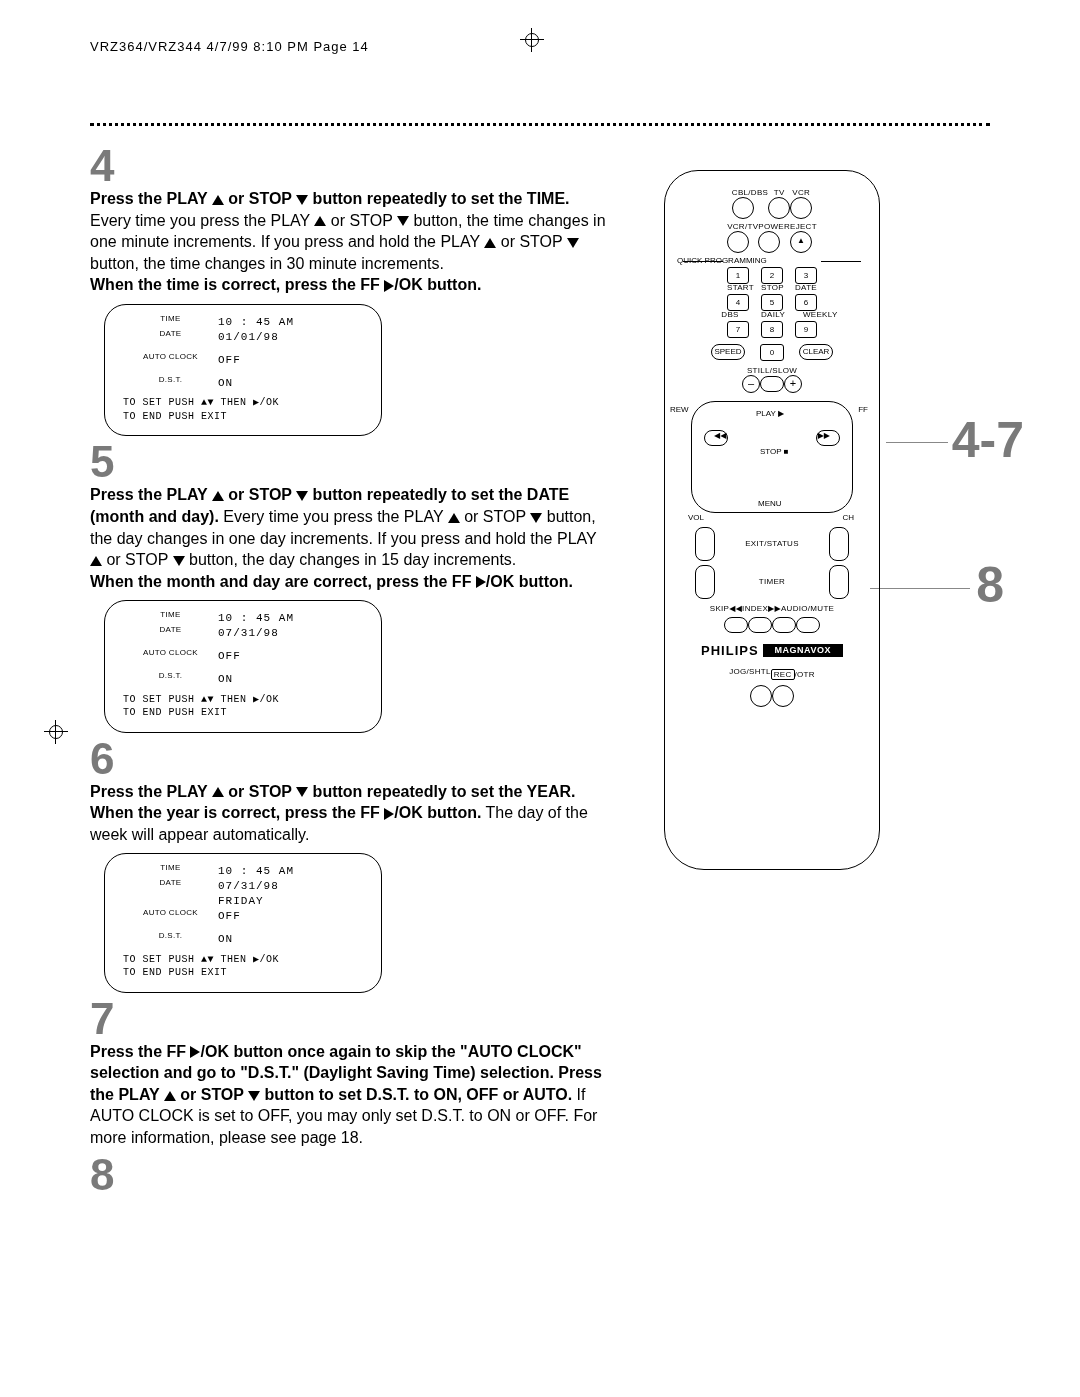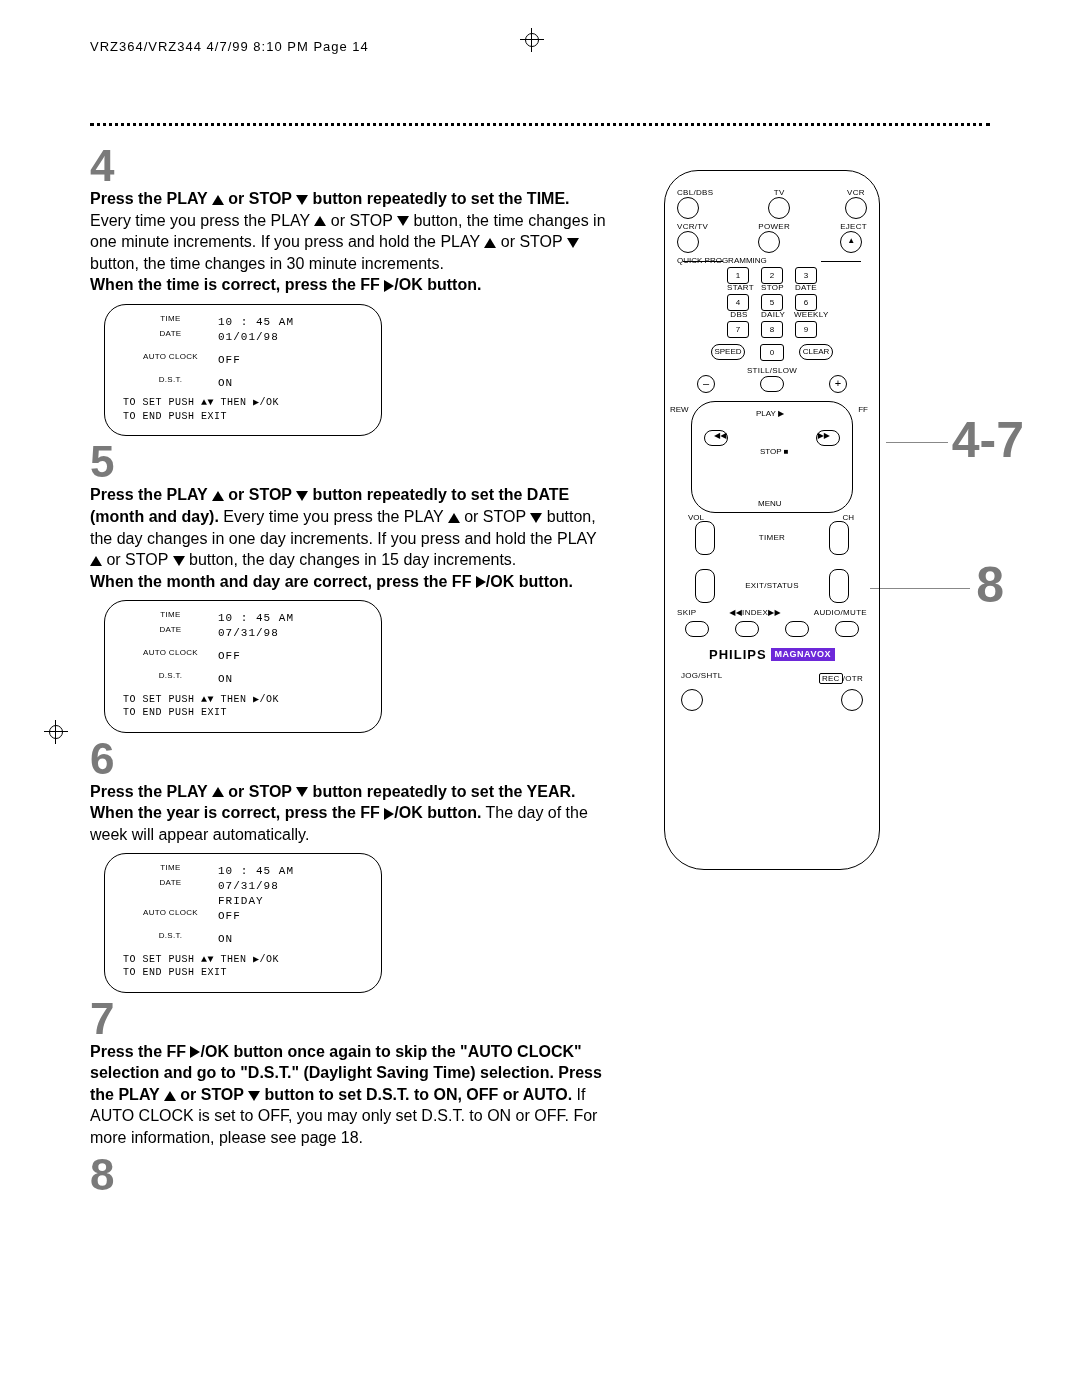--- a/index.html
+++ b/index.html
@@ -22,36 +22,36 @@
 .tri{display:inline-block;width:0;height:0;vertical-align:middle}
 .tri.up{border-left:6px solid transparent;border-right:6px solid transparent;border-bottom:10px solid #000}
 .tri.dn{border-left:6px solid transparent;border-right:6px solid transparent;border-top:10px solid #000}
 .tri.rt{border-top:6px solid transparent;border-bottom:6px solid transparent;border-left:10px solid #000}
 .osd{border:1.5px solid #000;border-radius:22px;width:240px;padding:10px 18px 12px 18px;margin:8px 0 2px 14px;font:11px/1.35 "Courier New",monospace;letter-spacing:1px}
 .osd .row{display:flex}
 .osd .lab{width:95px}
 .osd .ft{font-size:10px;letter-spacing:0.5px;margin-top:6px}
 
 .remote{position:relative;width:216px;height:700px;margin:0 auto 0 24px;border:1.5px solid #000;border-radius:34px 34px 40px 40px;padding:18px 12px 16px 12px;box-sizing:border-box}
-.rowc{display:flex;justify-content:space-between;align-items:center;margin-bottom:4px}
+.rowc{display:flex;justify-content:center;align-items:center;margin-bottom:4px}
 .lab{font:8px/1 Arial;text-align:center;letter-spacing:0.3px}
 .circ{width:20px;height:20px;border:1.2px solid #000;border-radius:50%}
 .sq{width:20px;height:15px;border:1.2px solid #000;border-radius:3px;font:8px/15px Arial;text-align:center}
 .grid3{display:grid;grid-template-columns:repeat(3,22px);gap:4px 12px;justify-content:center;margin:2px 0}
 .qp{font:8px/1 Arial;text-align:left;margin:4px 0 2px 0;position:relative}
 .qp::before,.qp::after{content:"";position:absolute;top:4px;width:40px;border-top:1px solid #000}
 .qp::before{left:6px}.qp::after{right:6px}
 .pill{border:1px solid #000;border-radius:9px;height:14px;font:8px/14px Arial;text-align:center}
 .navpad{position:relative;width:160px;height:110px;margin:8px auto;border:1.5px solid #000;border-radius:24px}
 .navpad .t{position:absolute;font:8px/1 Arial}
 .oval{display:inline-block;border:1px solid #000;border-radius:8px;width:22px;height:14px}
 .bigcallout{position:absolute;font:700 50px/1 Arial;color:#7a7a7a}
 .brand{text-align:center;margin:8px 0 4px 0}
 .brand .p{font:700 13px/1 Arial;letter-spacing:1px}
-.brand .m{display:inline-block;background:#6d28d9;color:#fff;font:700 9px/1 Arial;padding:2px 4px;margin-left:4px;vertical-align:2px;letter-spacing:0.5px}
+.brand .m{display:inline-block;background:#000000;color:#fff;font:700 9px/1 Arial;padding:2px 12px;margin-left:4px;vertical-align:2px;letter-spacing:0.5px}
 .jog{width:150px;height:150px;border:1.5px solid #000;border-radius:50%;margin:6px auto 0 auto;position:relative;background:repeating-conic-gradient(#fff 0 6deg,#f2f2f2 6deg 8deg)}
 .jog .inner{position:absolute;inset:28px;border:1.2px solid #000;border-radius:50%;background:#fff}
 .jog .inner::after{content:"";position:absolute;left:calc(50% - 6px);top:6px;width:12px;height:12px;border:1px solid #000;border-radius:50%}
 .small{font:8px/1 Arial}
 .cablink{position:absolute;border-top:1.4px solid #888}
 </style>
 </head>
 <body>
 
 <div class="page">
@@ -205,21 +205,21 @@
         <div class="grid3" style="gap:0 12px;margin-top:-2px">
             <div class="lab">START</div>
             <div class="lab">STOP</div>
             <div class="lab">DATE</div>
           </div>
         <div class="grid3">
           <div class="sq">4</div>
           <div class="sq">5</div>
           <div class="sq">6</div>
         </div>
-        <div class="grid3" style="gap:0 11px;margin-top:-2px">
+        <div class="grid3" style="gap:0 20px;margin-top:-2px">
             <div class="lab">DBS</div>
             <div class="lab">DAILY</div>
             <div class="lab">WEEKLY</div>
           </div>
         <div class="grid3">
           <div class="sq">7</div>
           <div class="sq">8</div>
           <div class="sq">9</div>
         </div>
         <div class="grid3" style="grid-template-columns:repeat(3,34px);gap:4px 10px;margin-top:6px">
@@ -241,28 +241,28 @@
           <span class="oval" style="position:absolute;left:12px;top:28px"></span>
           <span class="oval" style="position:absolute;right:12px;top:28px"></span>
           <span class="t" style="left:22px;top:30px">◀◀</span>
           <span class="t" style="right:22px;top:30px">▶▶</span>
           <span class="t" style="left:68px;top:46px">STOP ■</span>
           <span class="t" style="left:-4px;bottom:-10px">VOL</span>
           <span class="t" style="right:-2px;bottom:-10px">CH</span>
           <span class="t" style="left:66px;bottom:4px">MENU</span>
         </div>
 
+        <div class="rowc" style="padding:0 18px;margin-top:14px">
+          <div style="border:1px solid #000;border-radius:8px;width:18px;height:32px"></div>
+          <div class="lab" style="flex:1">EXIT/STATUS</div>
+          <div style="border:1px solid #000;border-radius:8px;width:18px;height:32px"></div>
+        </div>
         <div class="rowc" style="padding:0 18px;margin-top:4px">
           <div style="border:1px solid #000;border-radius:8px;width:18px;height:32px"></div>
           <div class="lab" style="flex:1">TIMER</div>
-          <div style="border:1px solid #000;border-radius:8px;width:18px;height:32px"></div>
-        </div>
-        <div class="rowc" style="padding:0 18px;margin-top:14px">
-          <div style="border:1px solid #000;border-radius:8px;width:18px;height:32px"></div>
-          <div class="lab" style="flex:1">EXIT/STATUS</div>
           <div style="border:1px solid #000;border-radius:8px;width:18px;height:32px"></div>
         </div>
 
         <div class="rowc" style="margin-top:6px">
           <div class="lab">SKIP</div>
           <div class="lab">◀◀INDEX▶▶</div>
           <div class="lab">AUDIO/MUTE</div>
         </div>
         <div class="rowc" style="padding:0 8px">
           <div class="oval"></div>

